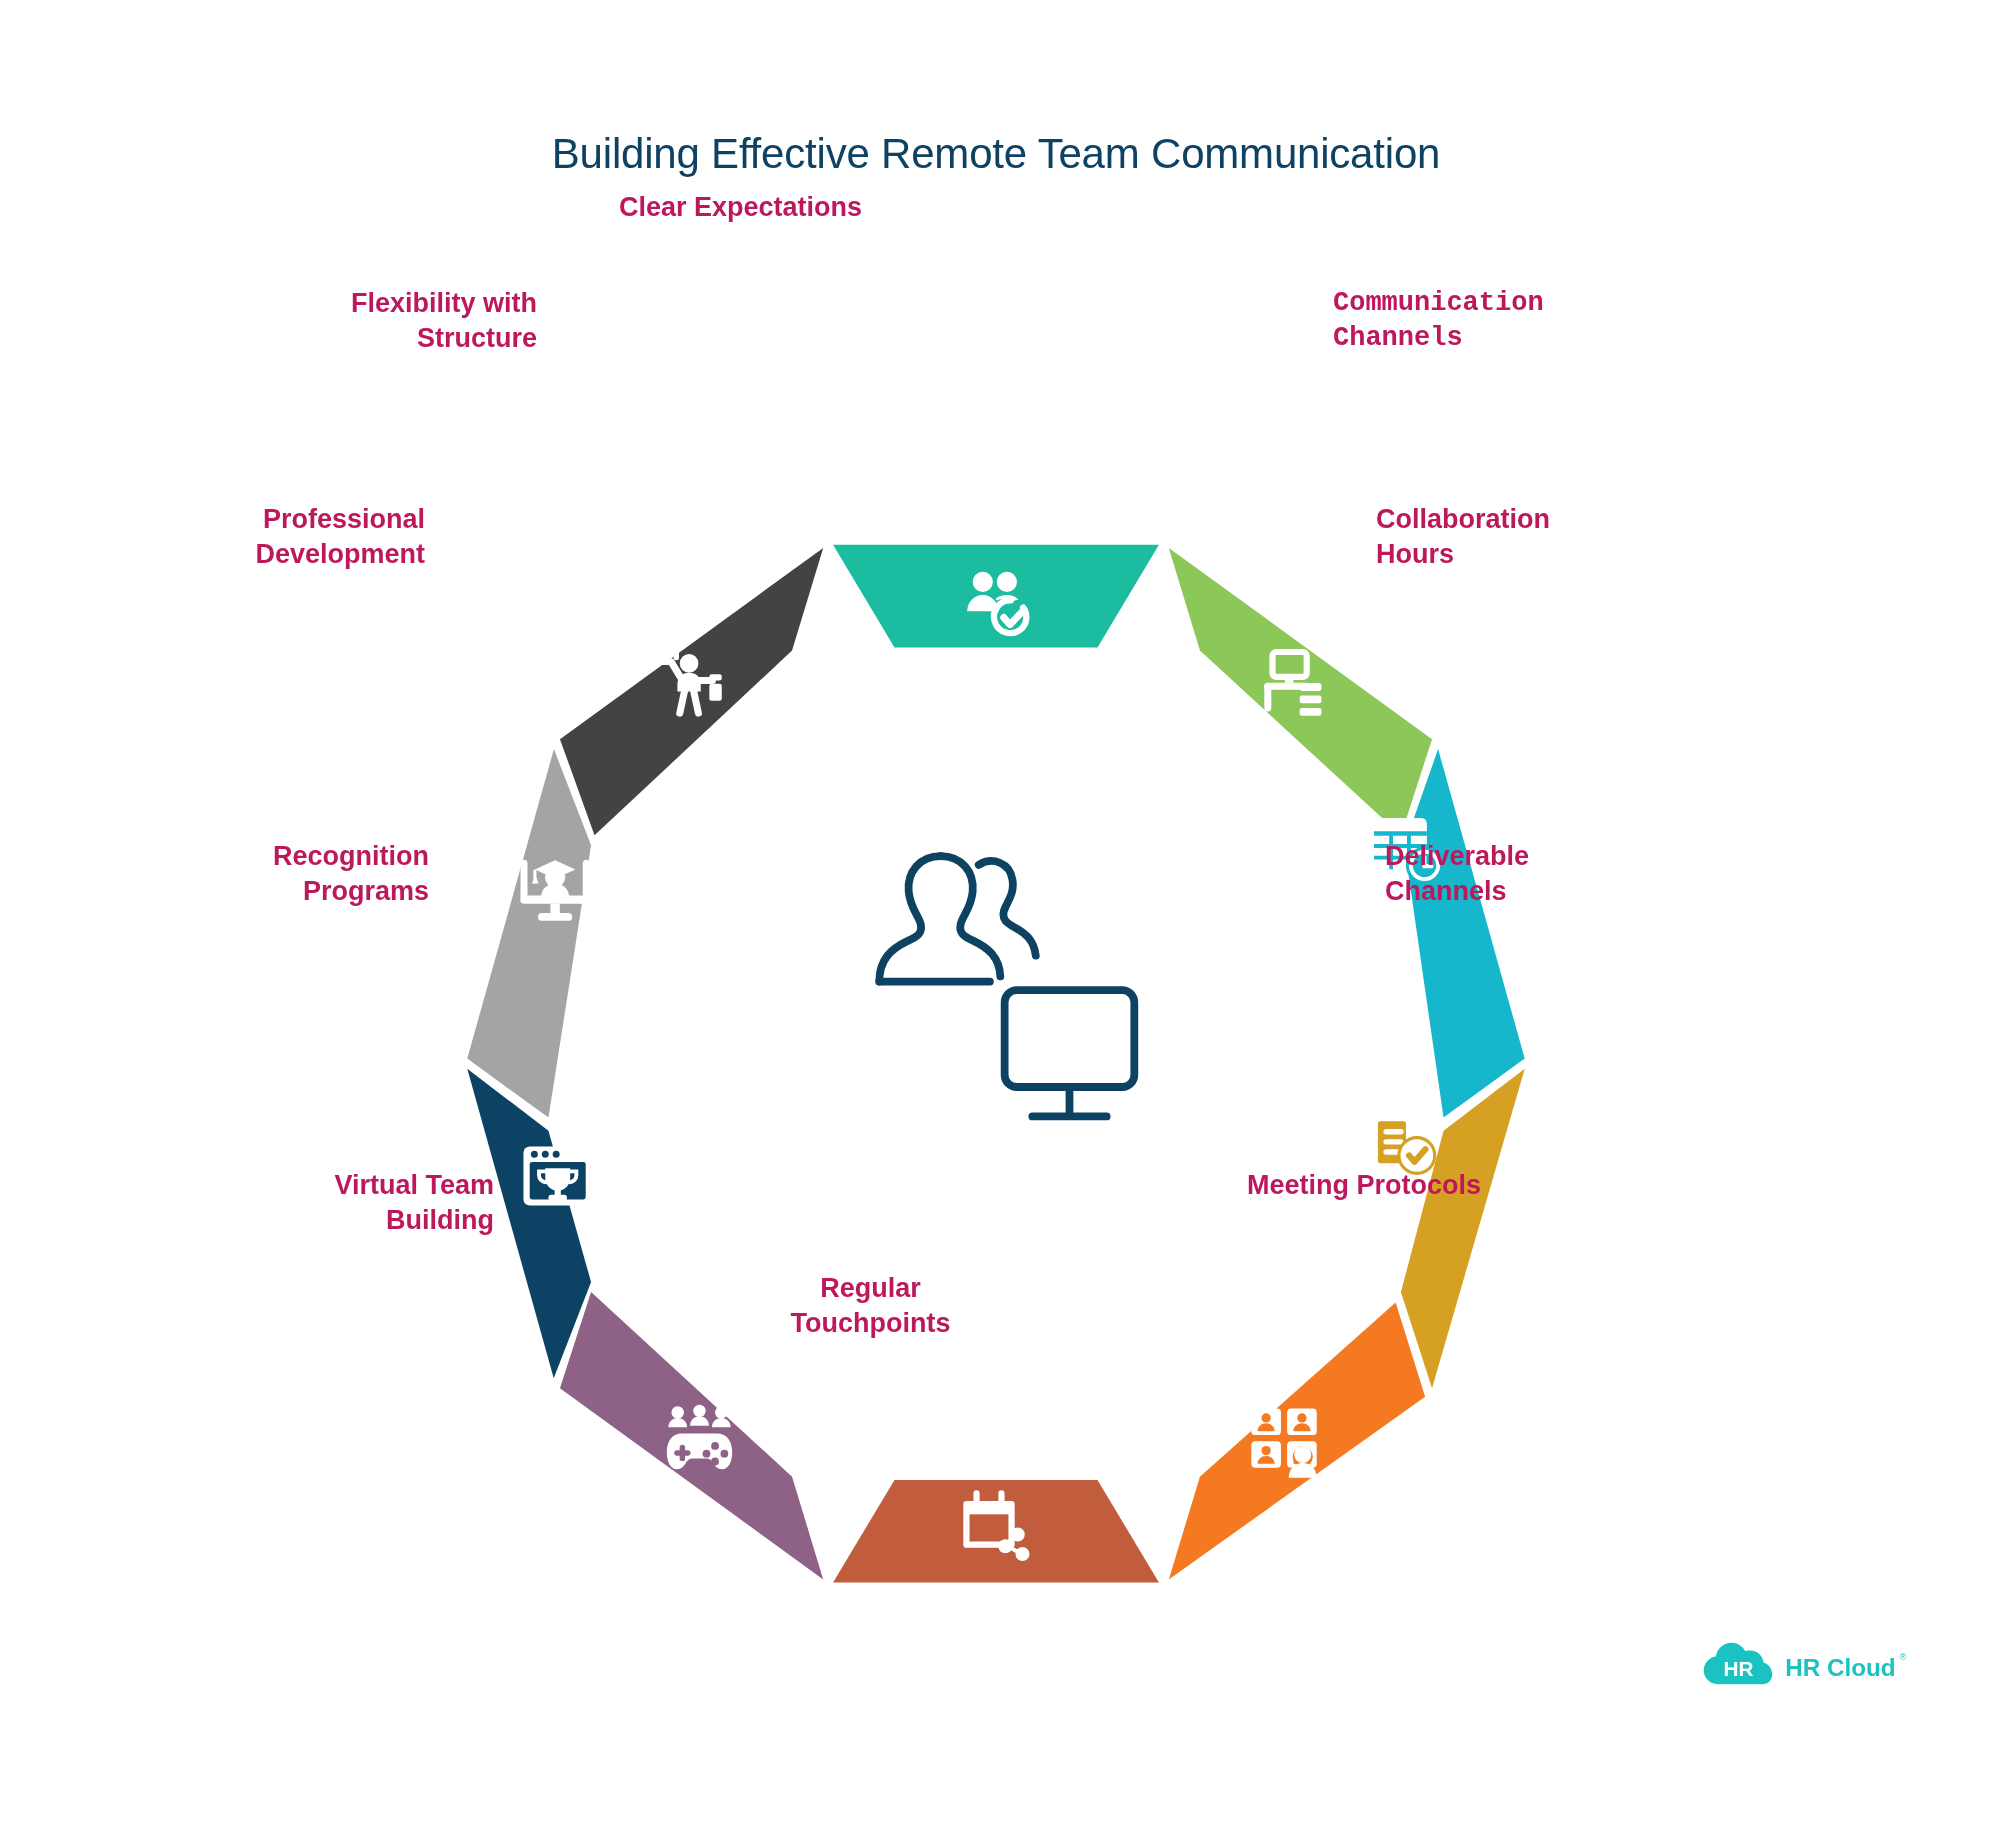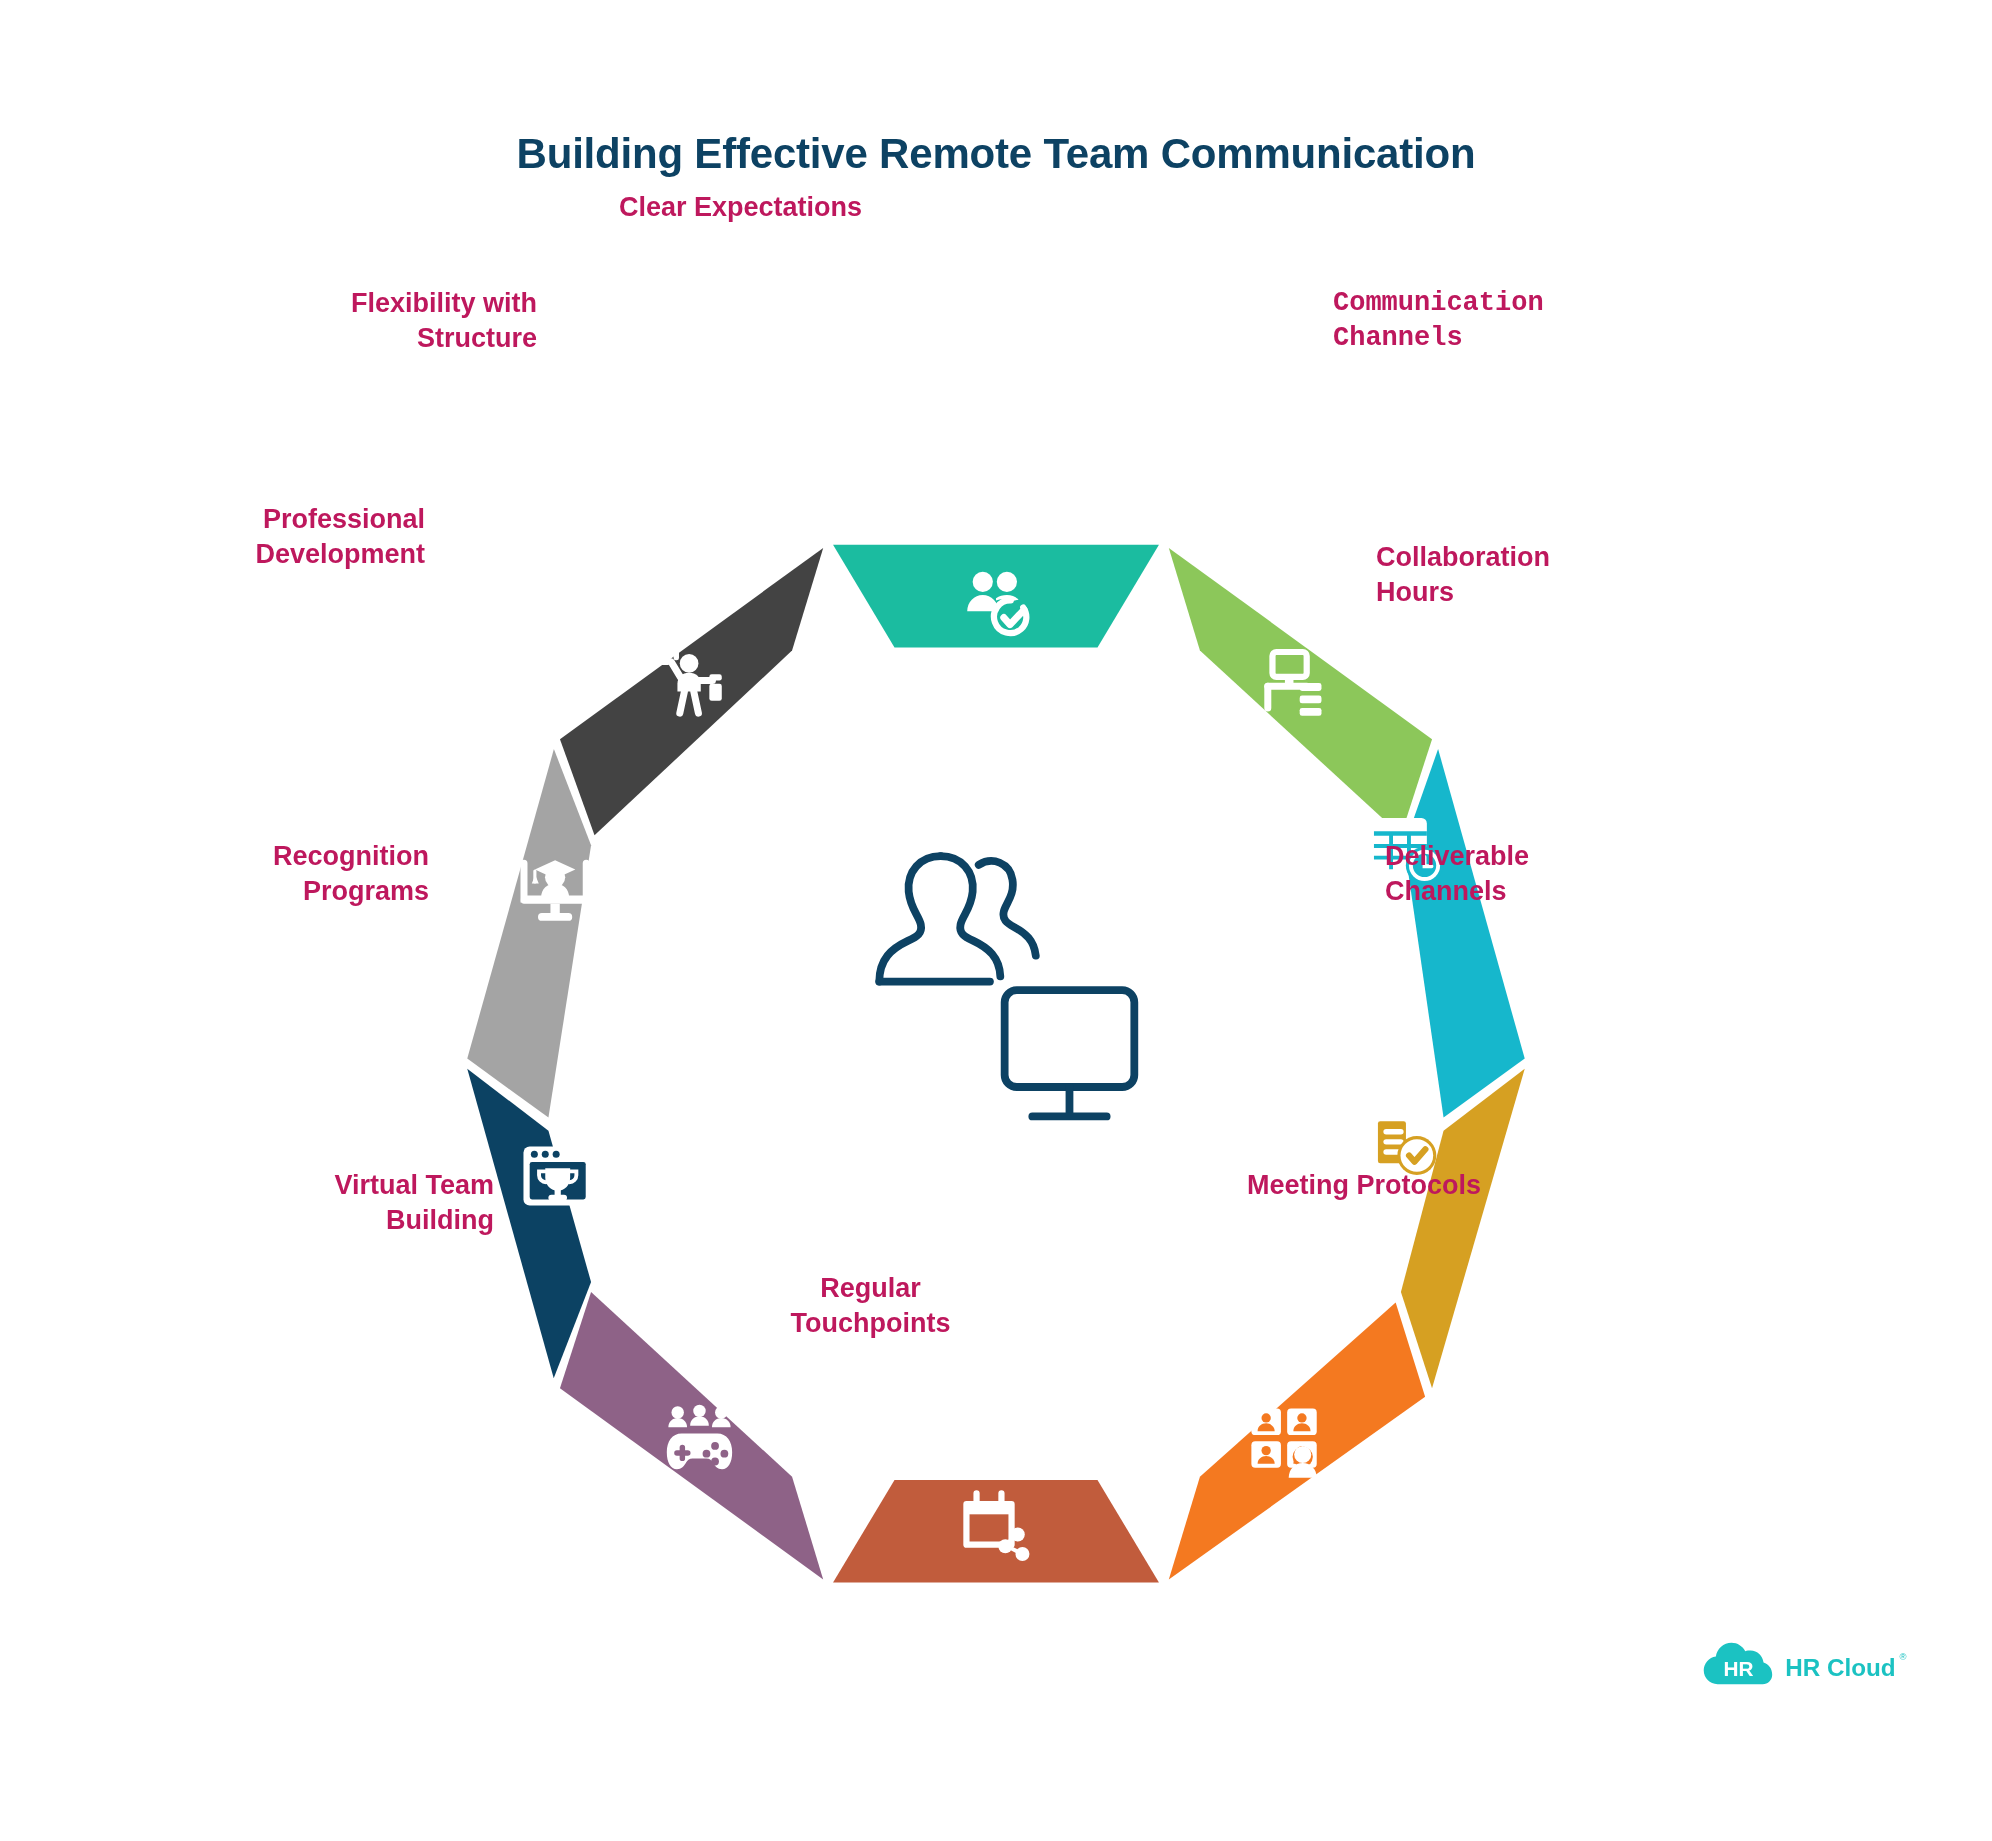--- a/index.html
+++ b/index.html
@@ -15,21 +15,21 @@
     overflow: hidden;
   }
 
   #page-title {
     position: absolute;
     top: 130px;
     left: 0;
     width: 1992px;
     text-align: center;
     font-size: 42px;
-    font-weight: bold;
+    font-weight: normal;
     color: #0d4263;
     letter-spacing: -0.2px;
   }
 
   #wheel-wrap {
     position: absolute;
     left: 304px;
     top: 398px;
     width: 1384px;
     height: 1193px;
@@ -258,21 +258,21 @@
       <rect x="10" y="25" width="150" height="112" rx="14"></rect>
       <path d="M85 137v34M42 171h86"></path>
     </g>
   </svg>
 
   <div class="seg-label" style="left:281px; top:-208px; width:311px; text-align:center;">Clear Expectations</div>
 
   <div class="seg-label" style="left:1029px; top:-112px; width:285px; text-align:left;font-family:Liberation Mono, monospace;">Communication
 Channels</div>
 
-  <div class="seg-label" style="left:1072px; top:104px; width:285px; text-align:left;margin-top:38px;">Collaboration
+  <div class="seg-label" style="left:1072px; top:104px; width:285px; text-align:left;">Collaboration
 Hours</div>
 
   <div class="seg-label" style="left:1081px; top:441px; width:285px; text-align:left;">Deliverable
 Channels</div>
 
   <div class="seg-label" style="left:943px; top:770px; width:346px; text-align:left;">Meeting Protocols</div>
 
   <div class="seg-label" style="left:424px; top:873px; width:285px; text-align:center;">Regular
 Touchpoints</div>
 

